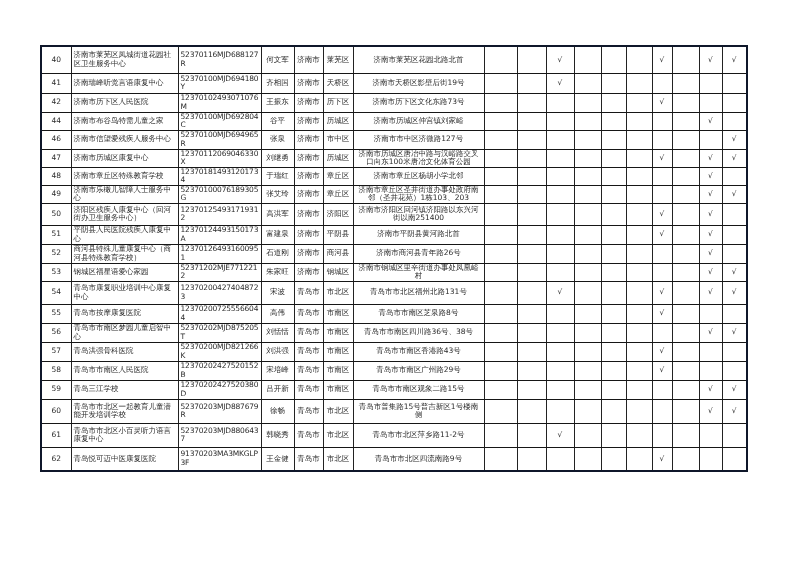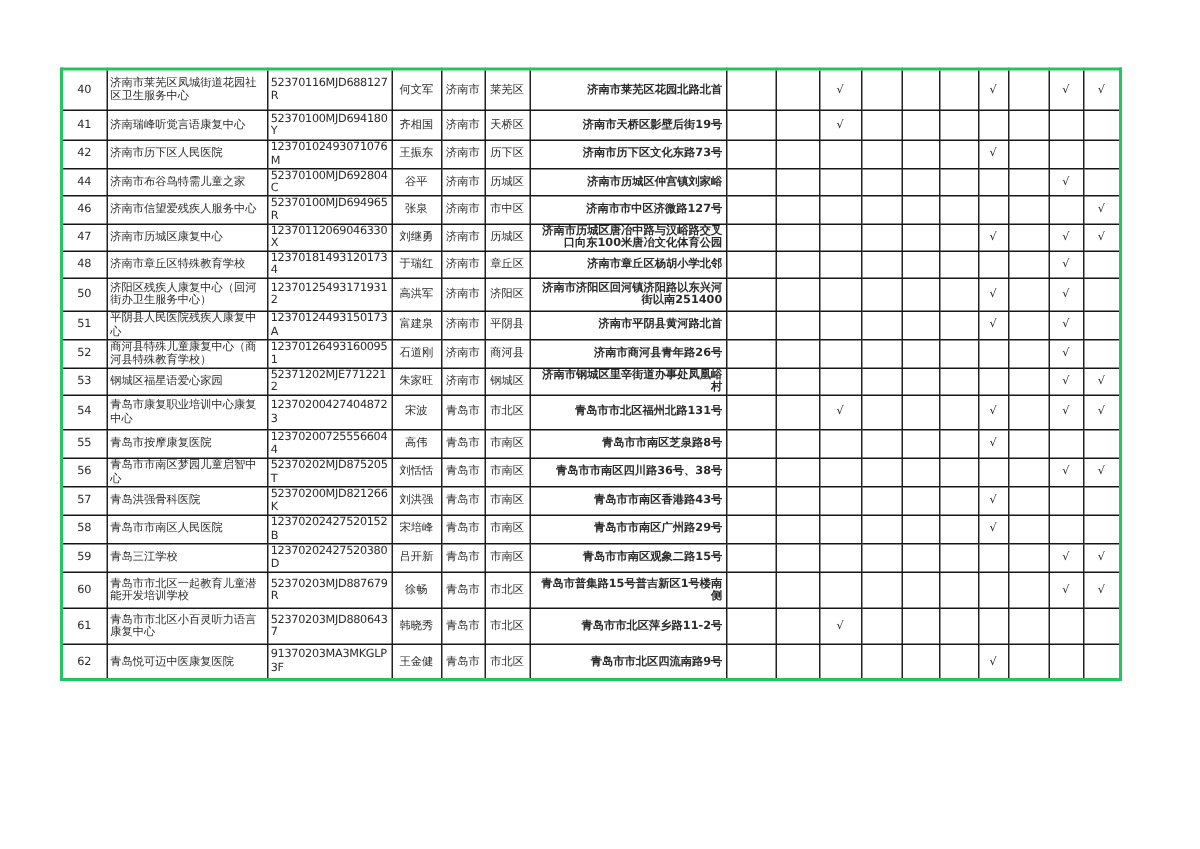--- a/index.html
+++ b/index.html
@@ -9,42 +9,42 @@
     font-family:"DejaVu Sans","Liberation Sans",sans-serif;
     position:relative;
     -webkit-font-smoothing:antialiased;
   }
   .page{position:absolute;left:0;top:0;width:800px;height:566px;background:#ffffff;}
   table.inst{
     position:absolute;left:40px;top:45px;
     width:706px;
     border-collapse:collapse;
     table-layout:fixed;
-    border:2px solid #22c55e;
+    border:2px solid #0f172a;
   }
   table.inst td{
     border-left:1px solid #222222;
     border-right:1px solid #222222;
     border-top:1.5px solid #161616;
     border-bottom:1.5px solid #161616;
     padding:0 2px;
     overflow:hidden;
     vertical-align:middle;
     font-size:7.5px;
     line-height:8.5px;
     color:#2b2b2b;
     word-break:break-all;
   }
   td.c-num{text-align:center;font-size:8px;color:#1f1f1f;}
   td.c-name{text-align:left;}
   td.c-code{color:#767a80;font-size:6.6px;letter-spacing:-0.2px;}
   td.c-person{text-align:center;}
   td.c-city{text-align:center;}
   td.c-district{text-align:center;}
-  td.c-addr{text-align:right;font-weight:bold;}
+  td.c-addr{text-align:center;}
   td.c-chk{text-align:center;color:#8c8c8c;font-size:7px;}
 </style>
 </head>
 <body>
 
 <div class="page">
   <table class="inst">
     <colgroup>
       <col style="width:30px">
         <col style="width:107px">
@@ -191,20 +191,39 @@
           <td class="c-chk"></td>
           <td class="c-chk"></td>
           <td class="c-chk"></td>
           <td class="c-chk"></td>
           <td class="c-chk"></td>
           <td class="c-chk"></td>
           <td class="c-chk"></td>
           <td class="c-chk">√</td>
           <td class="c-chk"></td>
         </tr>
+        <tr style="height: 18px;">
+          <td class="c-num">49</td>
+          <td class="c-name">济南市乐橄儿智障人士服务中心</td>
+          <td class="c-code">52370100076189305G</td>
+          <td class="c-person">张艾玲</td>
+          <td class="c-city">济南市</td>
+          <td class="c-district">章丘区</td>
+          <td class="c-addr">济南市章丘区圣井街道办事处政府南邻（圣井花苑）1栋103、203</td>
+          <td class="c-chk"></td>
+          <td class="c-chk"></td>
+          <td class="c-chk"></td>
+          <td class="c-chk"></td>
+          <td class="c-chk"></td>
+          <td class="c-chk"></td>
+          <td class="c-chk"></td>
+          <td class="c-chk"></td>
+          <td class="c-chk">√</td>
+          <td class="c-chk">√</td>
+        </tr>
         <tr style="height: 22px;">
           <td class="c-num">50</td>
           <td class="c-name">济阳区残疾人康复中心（回河街办卫生服务中心）</td>
           <td class="c-code">123701254931719312</td>
           <td class="c-person">高洪军</td>
           <td class="c-city">济南市</td>
           <td class="c-district">济阳区</td>
           <td class="c-addr">济南市济阳区回河镇济阳路以东兴河街以南251400</td>
           <td class="c-chk"></td>
           <td class="c-chk"></td>

